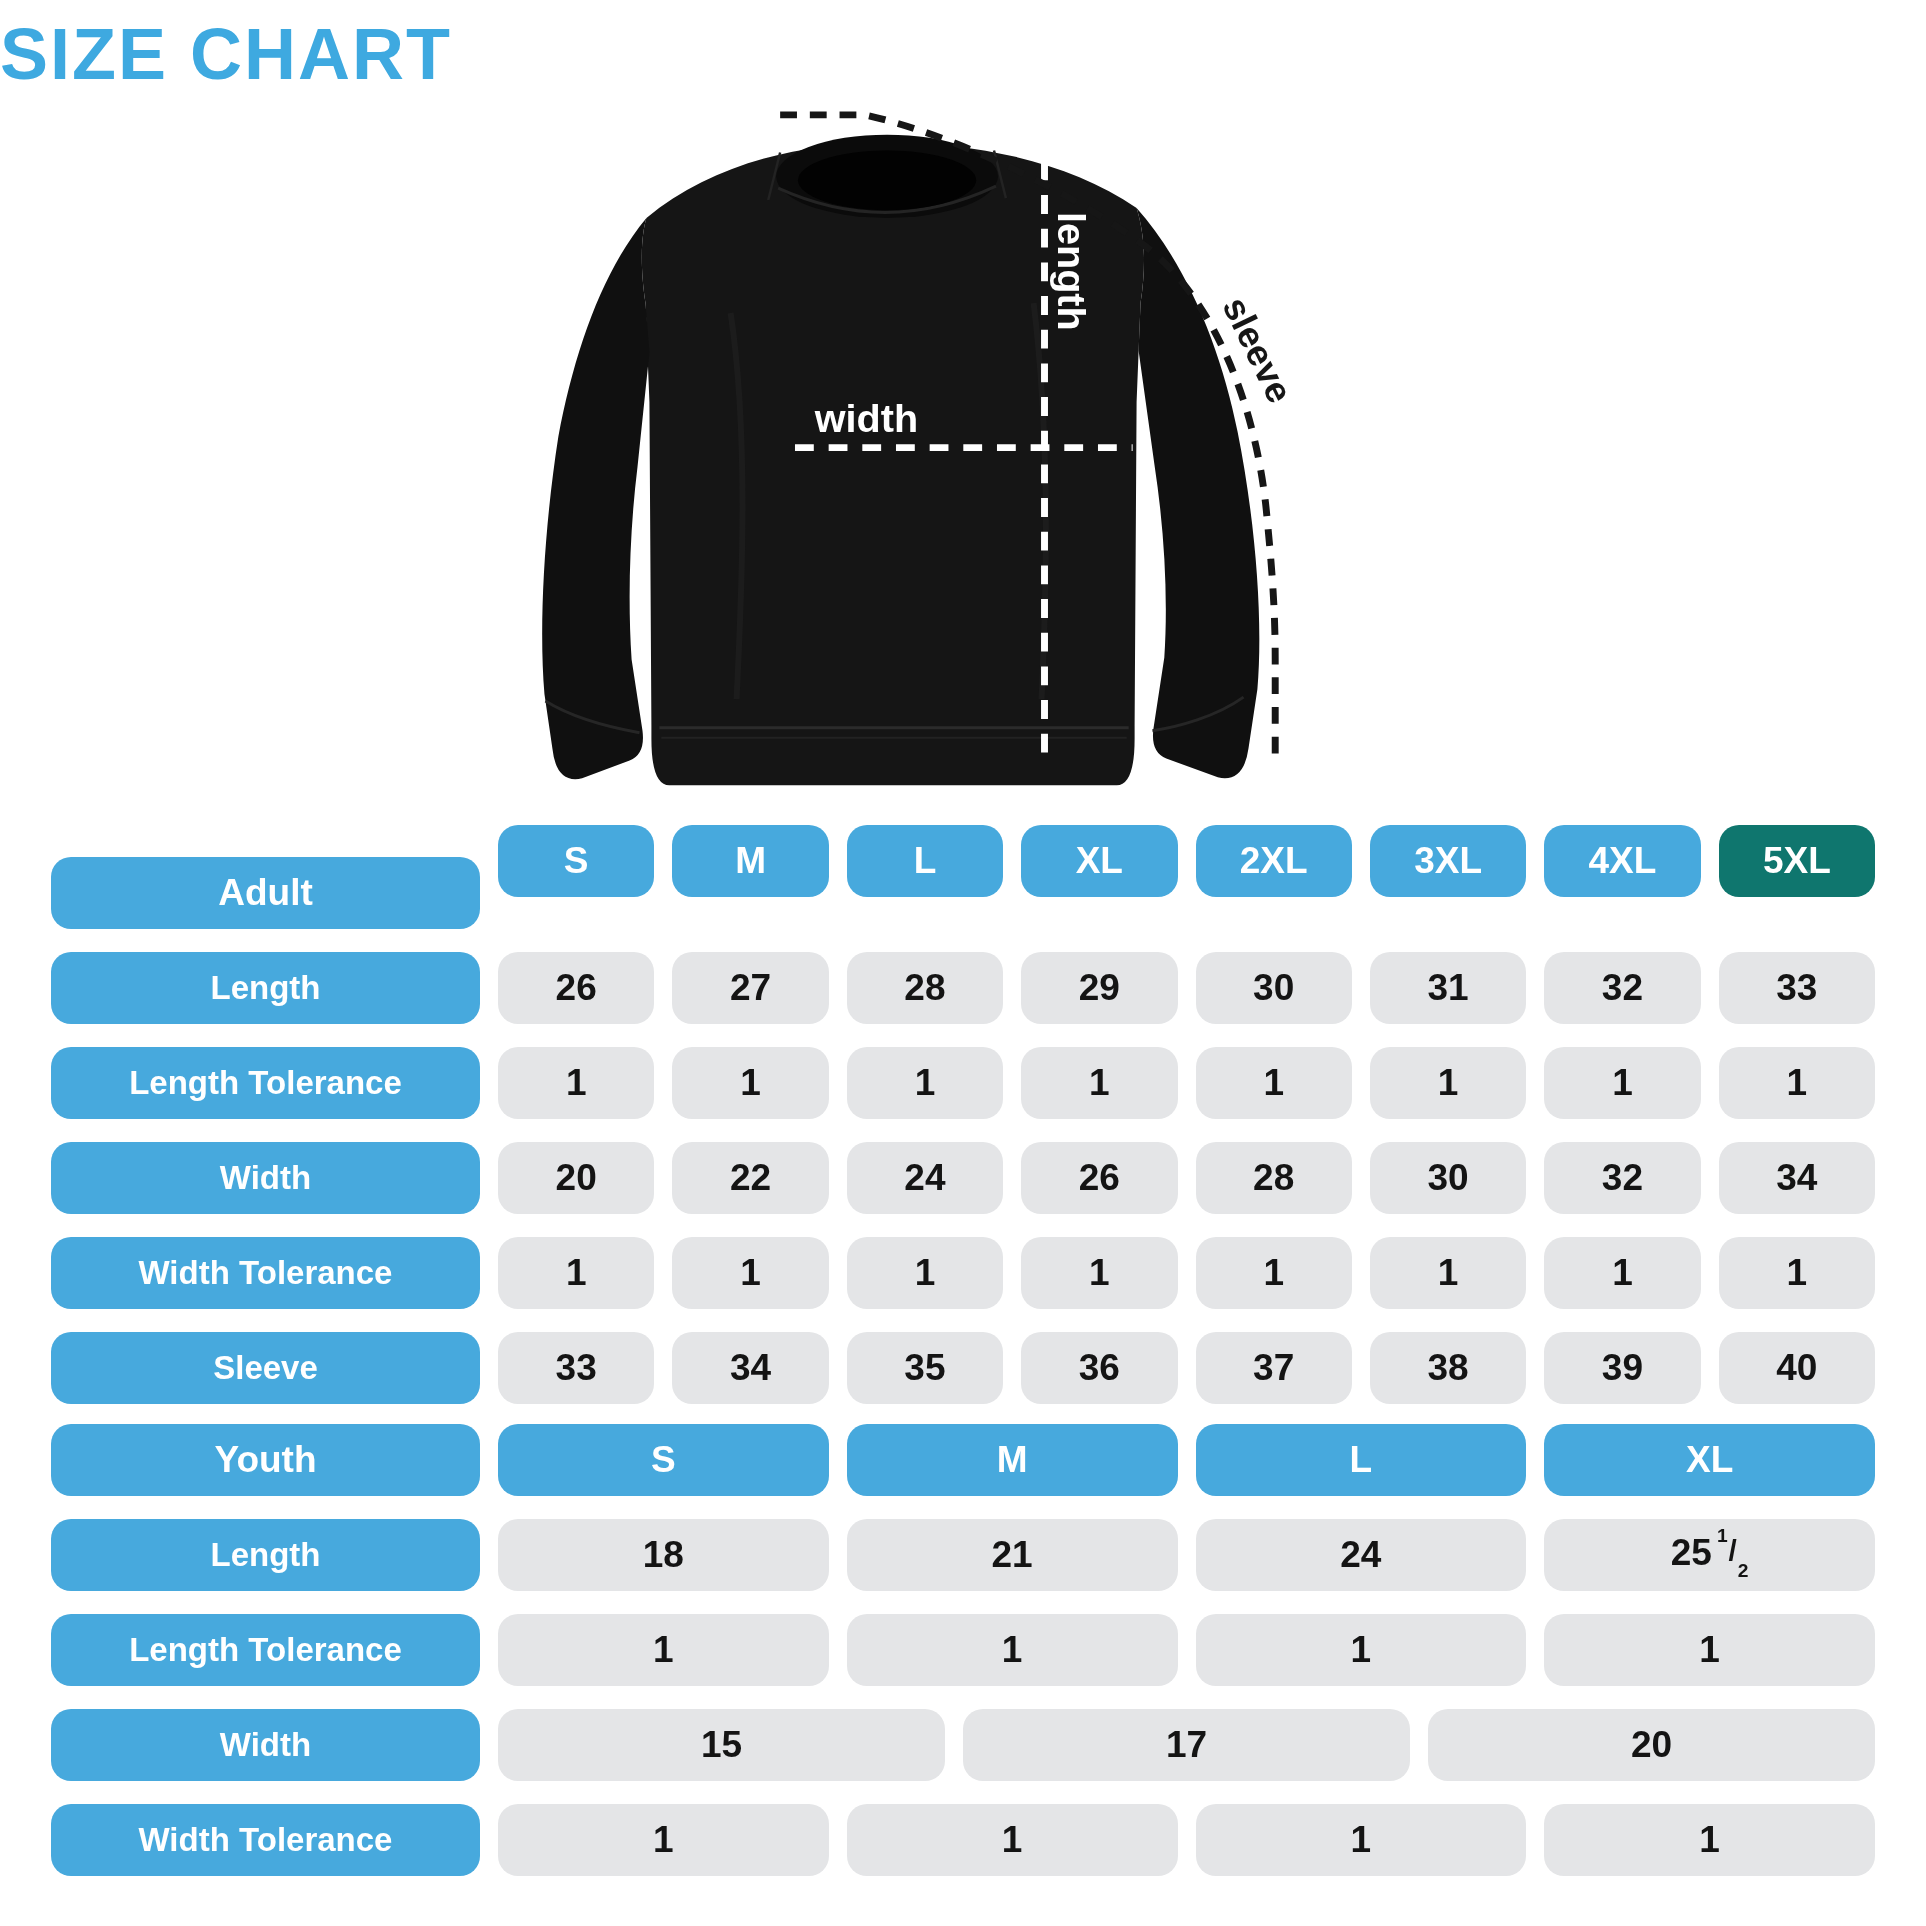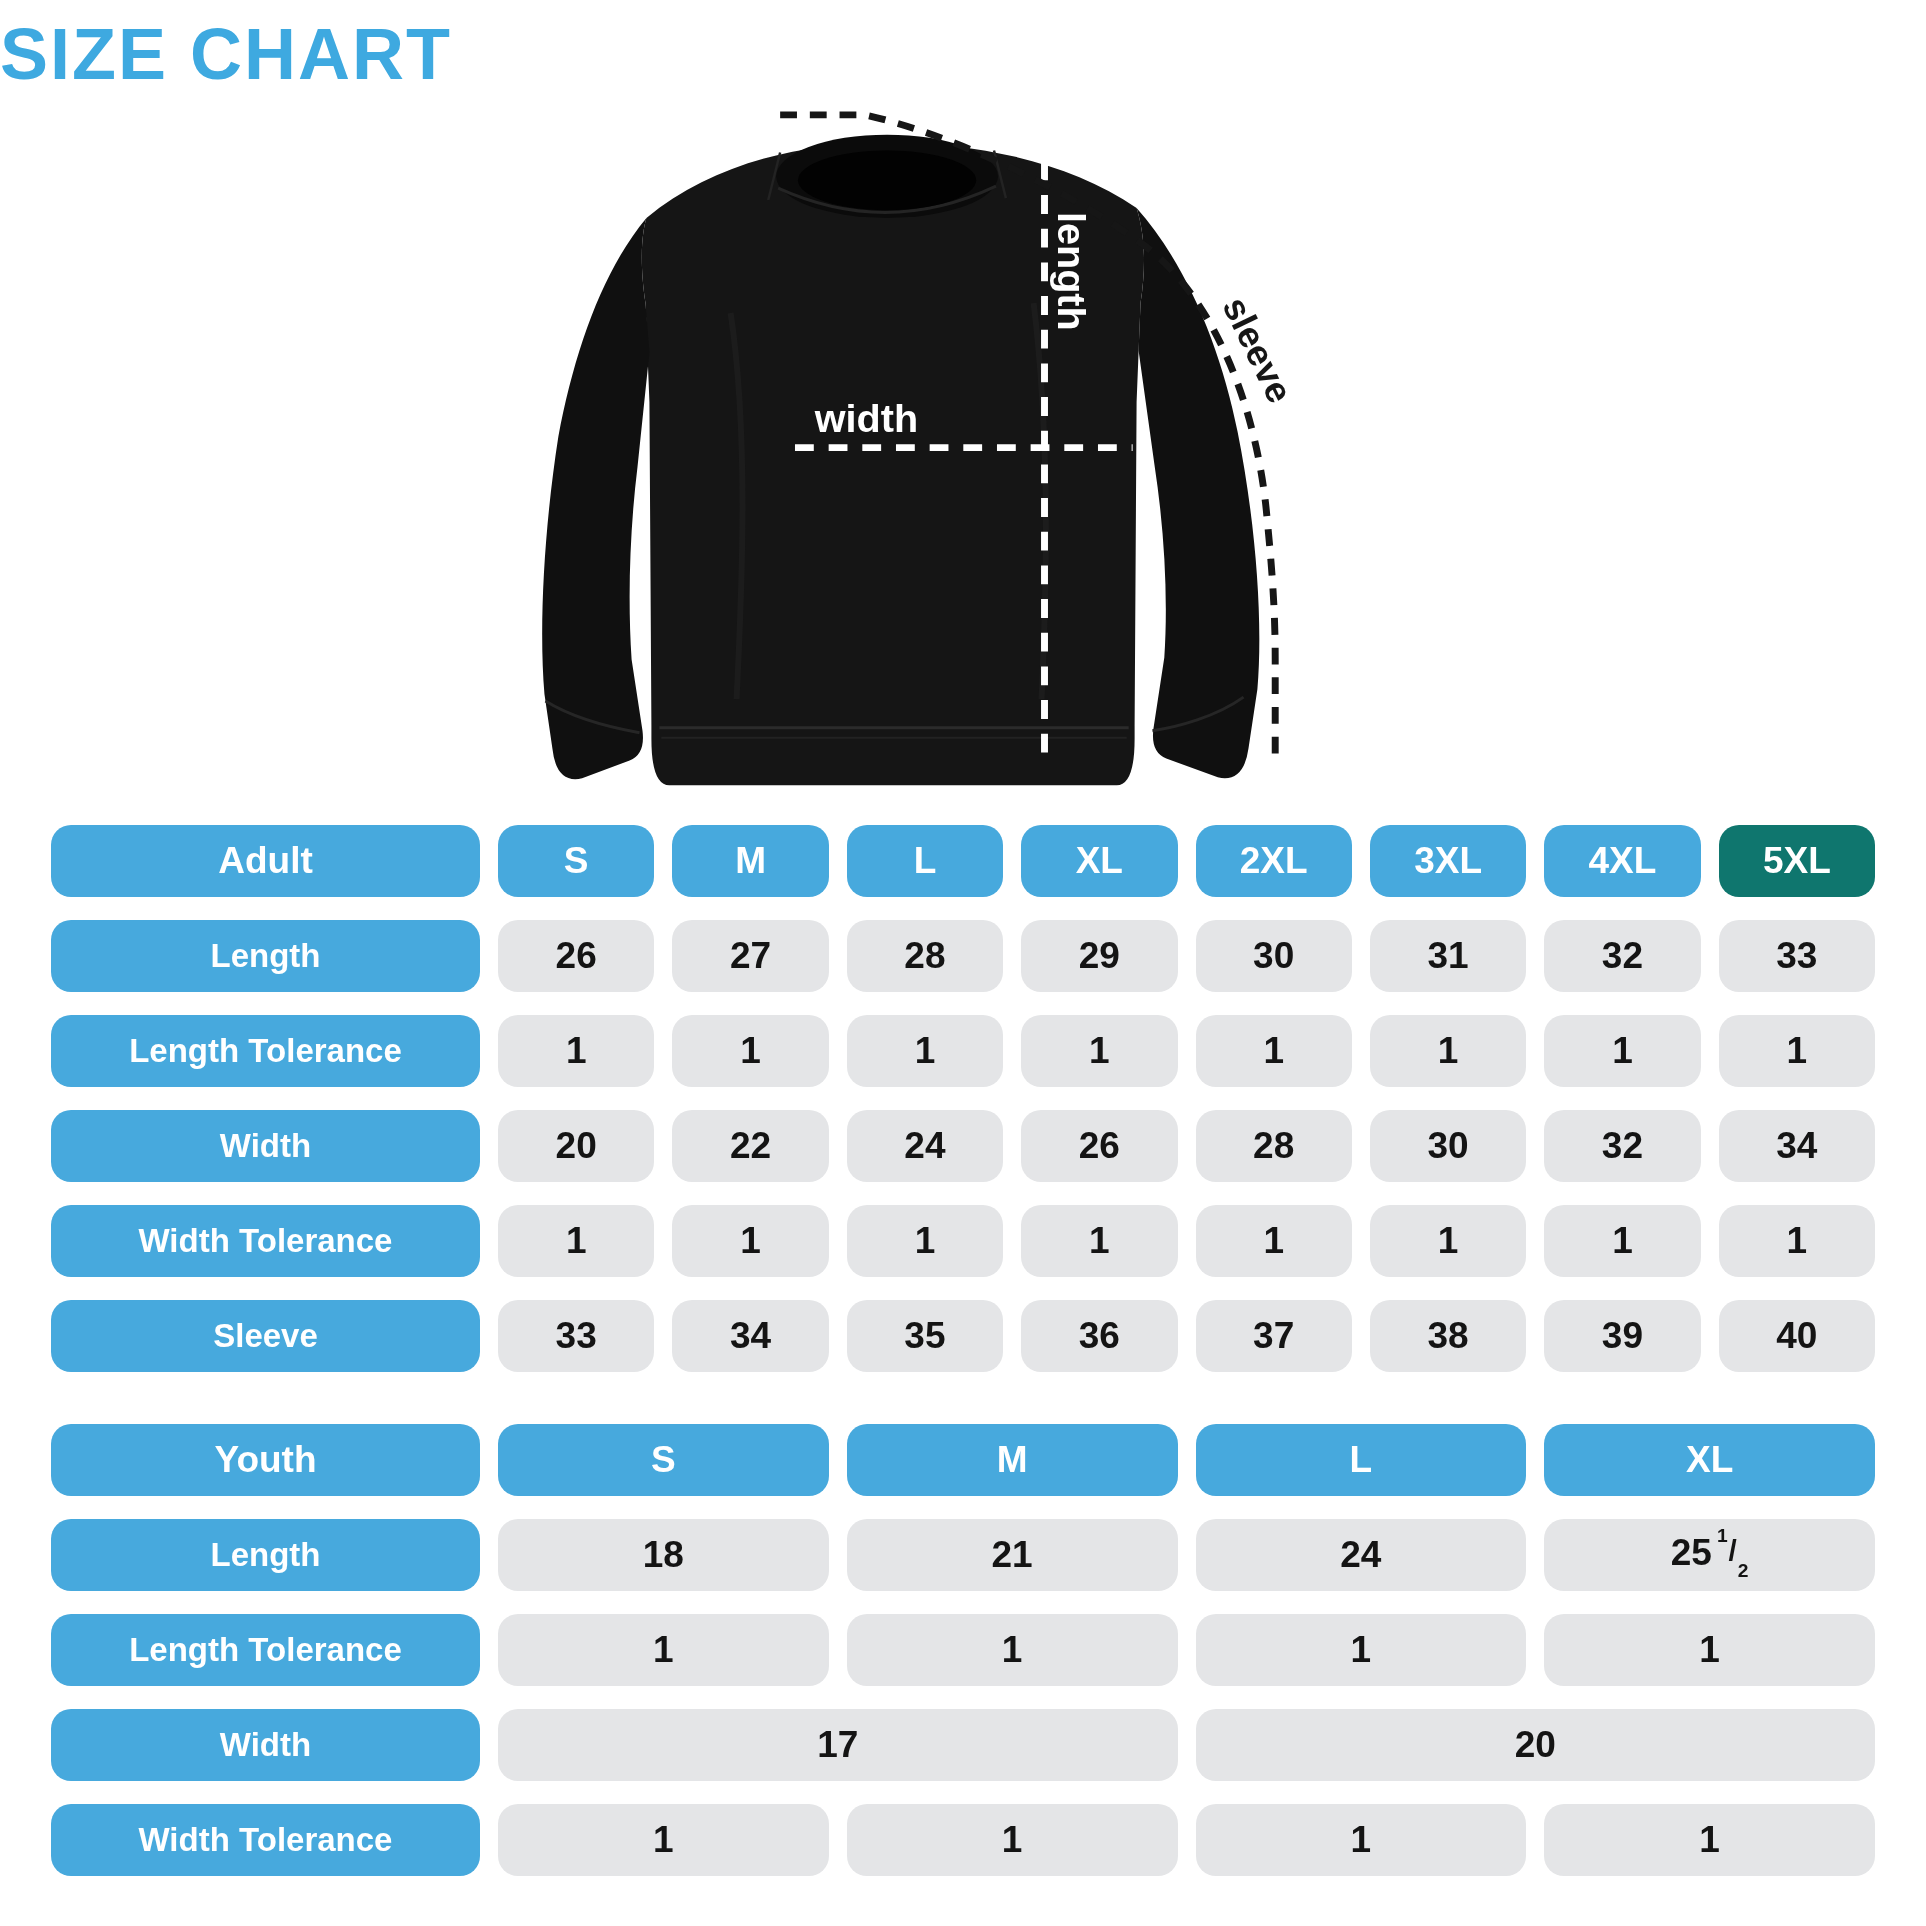--- a/index.html
+++ b/index.html
@@ -78,21 +78,21 @@
       <path d="M300 10 H385 C470 28 590 85 668 142 C735 192 782 300 792 420 C798 480 800 520 800 560 L800 668" fill="none" stroke="#161616" stroke-width="7" stroke-dasharray="17 13"></path>
 
       <text x="335" y="330" font-size="40" fill="#FFFFFF">width</text>
       <text transform="translate(581 108) rotate(90)" font-size="40" fill="#FFFFFF">length</text>
       <text transform="translate(746 202) rotate(64)" font-size="37" fill="#161616">sleeve</text>
     </svg>
   </div>
 
   <div id="adult-table" class="size-table">
       <div class="row">
-        <div class="cell label header" style="background: rgb(71, 169, 221);">
+        <div class="cell label header" style="background: rgb(71, 169, 221); margin-top: 32px;">
           <span class="val">Adult</span>
         </div>
         <div class="cell size header" style="background: rgb(71, 169, 221);">
           <span class="val">S</span>
         </div>
         <div class="cell size header" style="background: rgb(71, 169, 221);">
           <span class="val">M</span>
         </div>
         <div class="cell size header" style="background: rgb(71, 169, 221);">
           <span class="val">L</span>
@@ -310,20 +310,23 @@
         </div>
         <div class="cell size value">
           <span class="val">1</span>
         </div>
       </div>
       <div class="row">
         <div class="cell label" style="background: rgb(71, 169, 221);">
           <span class="val">Width</span>
         </div>
         <div class="cell size value">
+          <span class="val">15</span>
+        </div>
+        <div class="cell size value">
           <span class="val">17</span>
         </div>
         <div class="cell size value">
           <span class="val">20</span>
         </div>
       </div>
       <div class="row">
         <div class="cell label" style="background: rgb(71, 169, 221);">
           <span class="val">Width Tolerance</span>
         </div>

